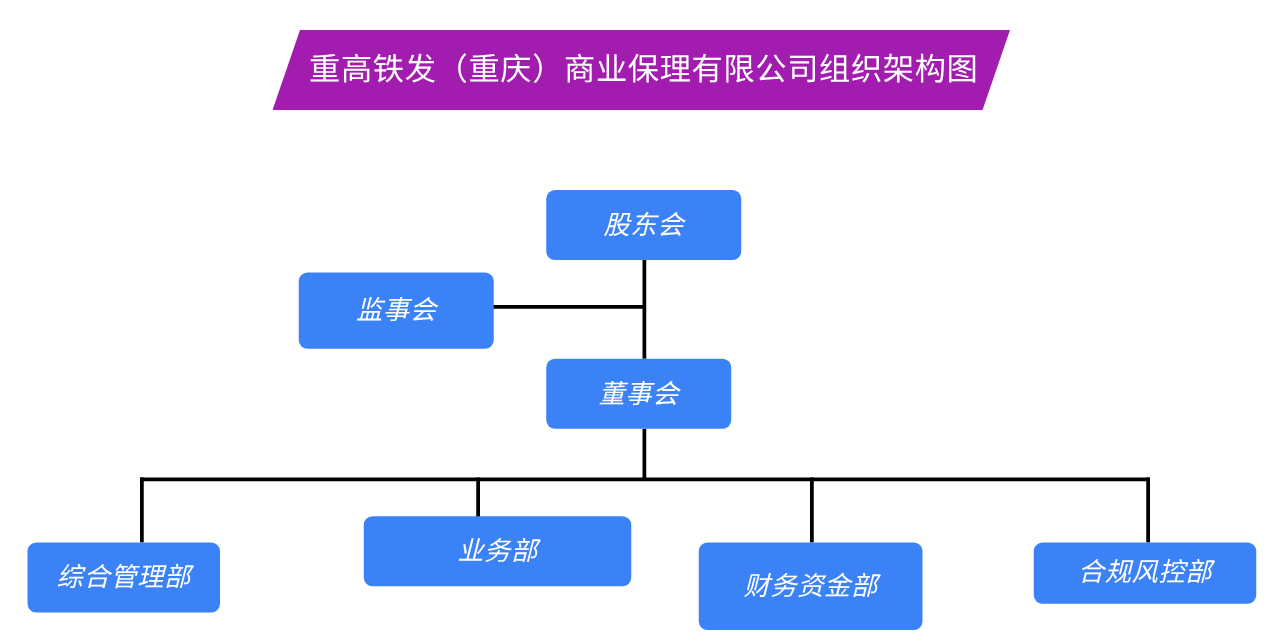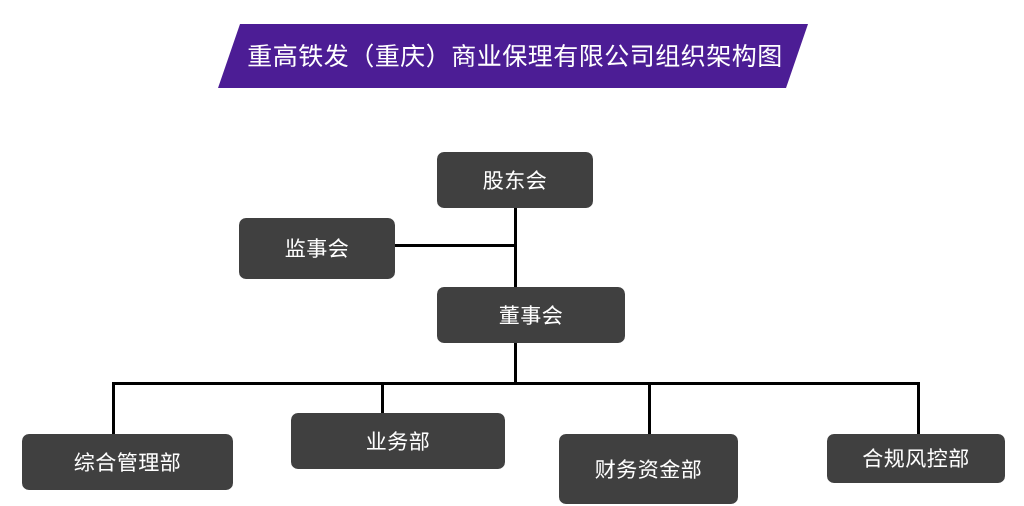--- a/index.html
+++ b/index.html
@@ -21,21 +21,21 @@
     height: 506px;
   }
 
   
   .title-banner {
     position: absolute;
     left: 218px;
     top: 24px;
     width: 590px;
     height: 64px;
-    background: #4c1d95;
+    background: #a21caf;
     -webkit-clip-path: polygon(22px 0, 590px 0, 568px 64px, 0 64px);
     clip-path: polygon(22px 0, 590px 0, 568px 64px, 0 64px);
     display: flex;
     align-items: center;
     justify-content: center;
   }
   .title-banner .title-text {
     color: #ffffff;
     font-size: 25px;
     letter-spacing: 0.5px;
@@ -48,41 +48,42 @@
   .line {
     position: absolute;
     background: #000000;
   }
   .line-v { width: 3px; }
   .line-h { height: 3px; }
 
   
   .node {
     position: absolute;
-    background: #404040;
+    background: #3b82f6;
     border-radius: 7px;
     display: flex;
     align-items: center;
     justify-content: center;
     box-sizing: border-box;
+    font-style: italic;
   }
   .node .node-label {
     color: #ffffff;
     font-size: 21px;
     letter-spacing: 0.5px;
     white-space: nowrap;
     line-height: 1;
   }
 
   
   .node-shareholders { left: 437px; top: 152px; width: 156px; height: 56px; }
   .node-supervisors  { left: 239px; top: 218px; width: 156px; height: 61px; }
-  .node-board        { left: 437px; top: 287px; width: 188px; height: 56px; }
+  .node-board        { left: 437px; top: 287px; width: 148px; height: 56px; }
 
-  .node-dept-0 { left: 22px;  top: 434px; width: 211px; height: 56px; }
+  .node-dept-0 { left: 22px;  top: 434px; width: 154px; height: 56px; }
   .node-dept-1 { left: 291px; top: 413px; width: 214px; height: 56px; }
   .node-dept-2 { left: 559px; top: 434px; width: 179px; height: 70px; }
   .node-dept-3 { left: 827px; top: 434px; width: 178px; height: 49px; }
 </style>
 </head>
 <body>
 
 <div id="chart-root">
 
   <div class="title-banner">

